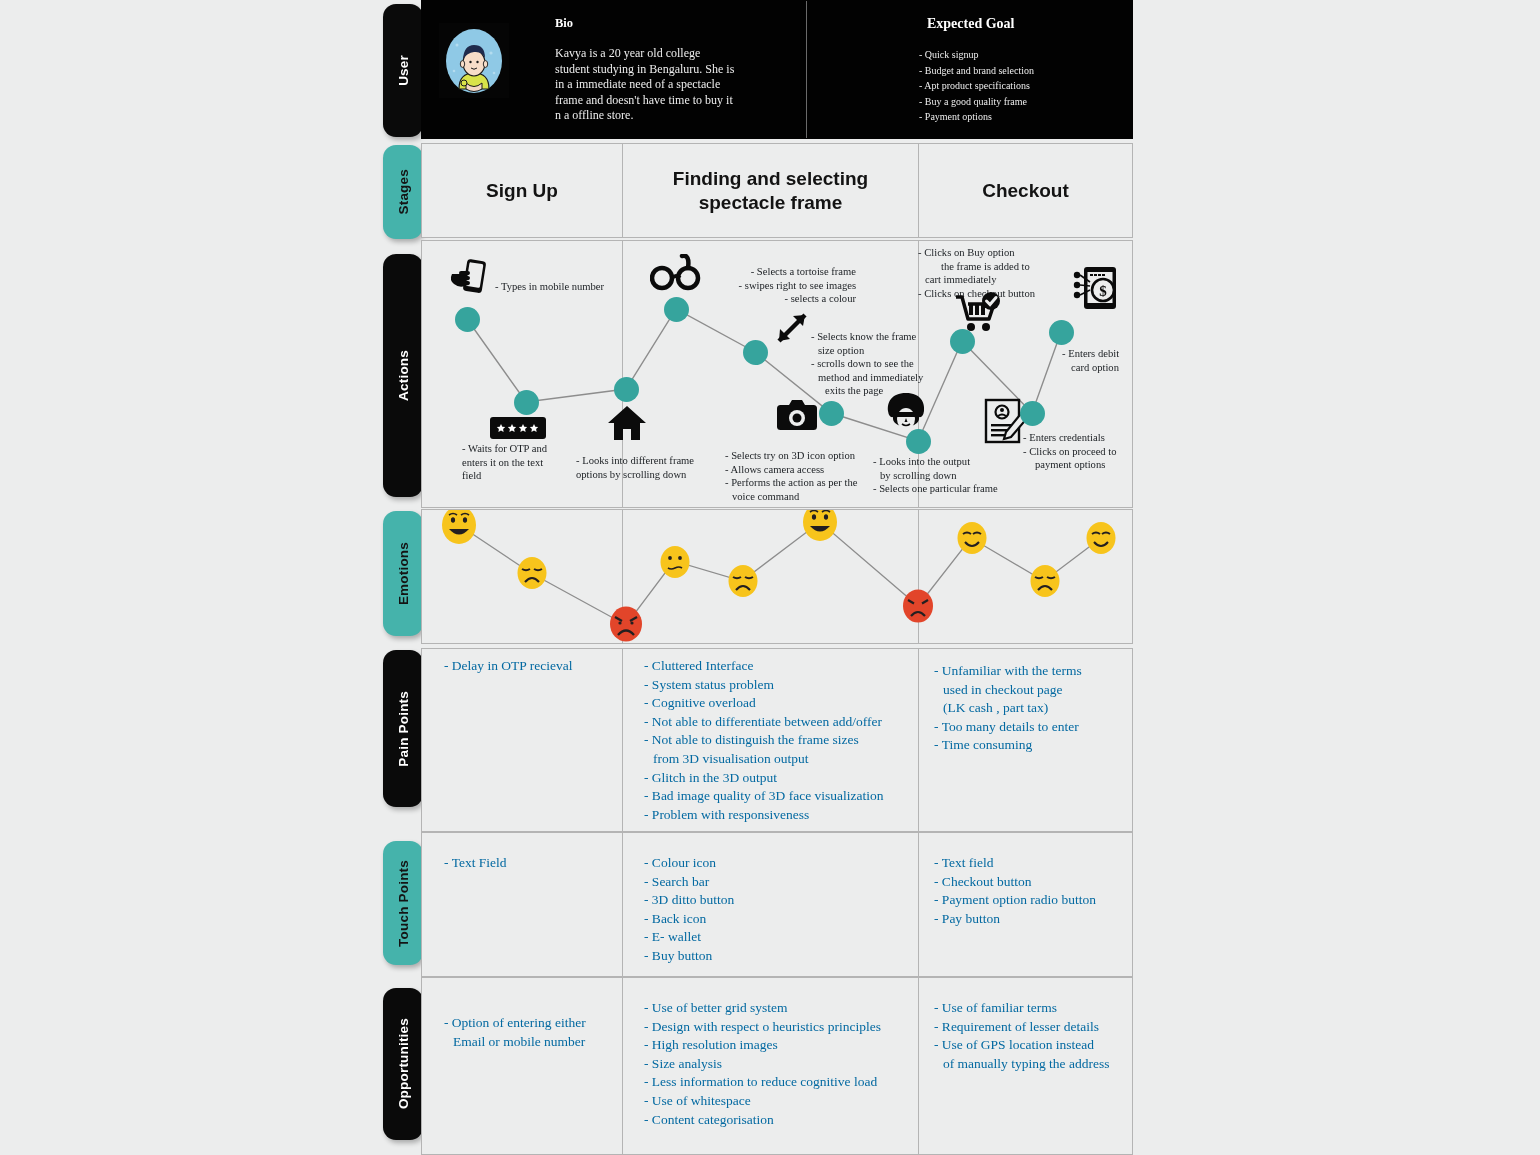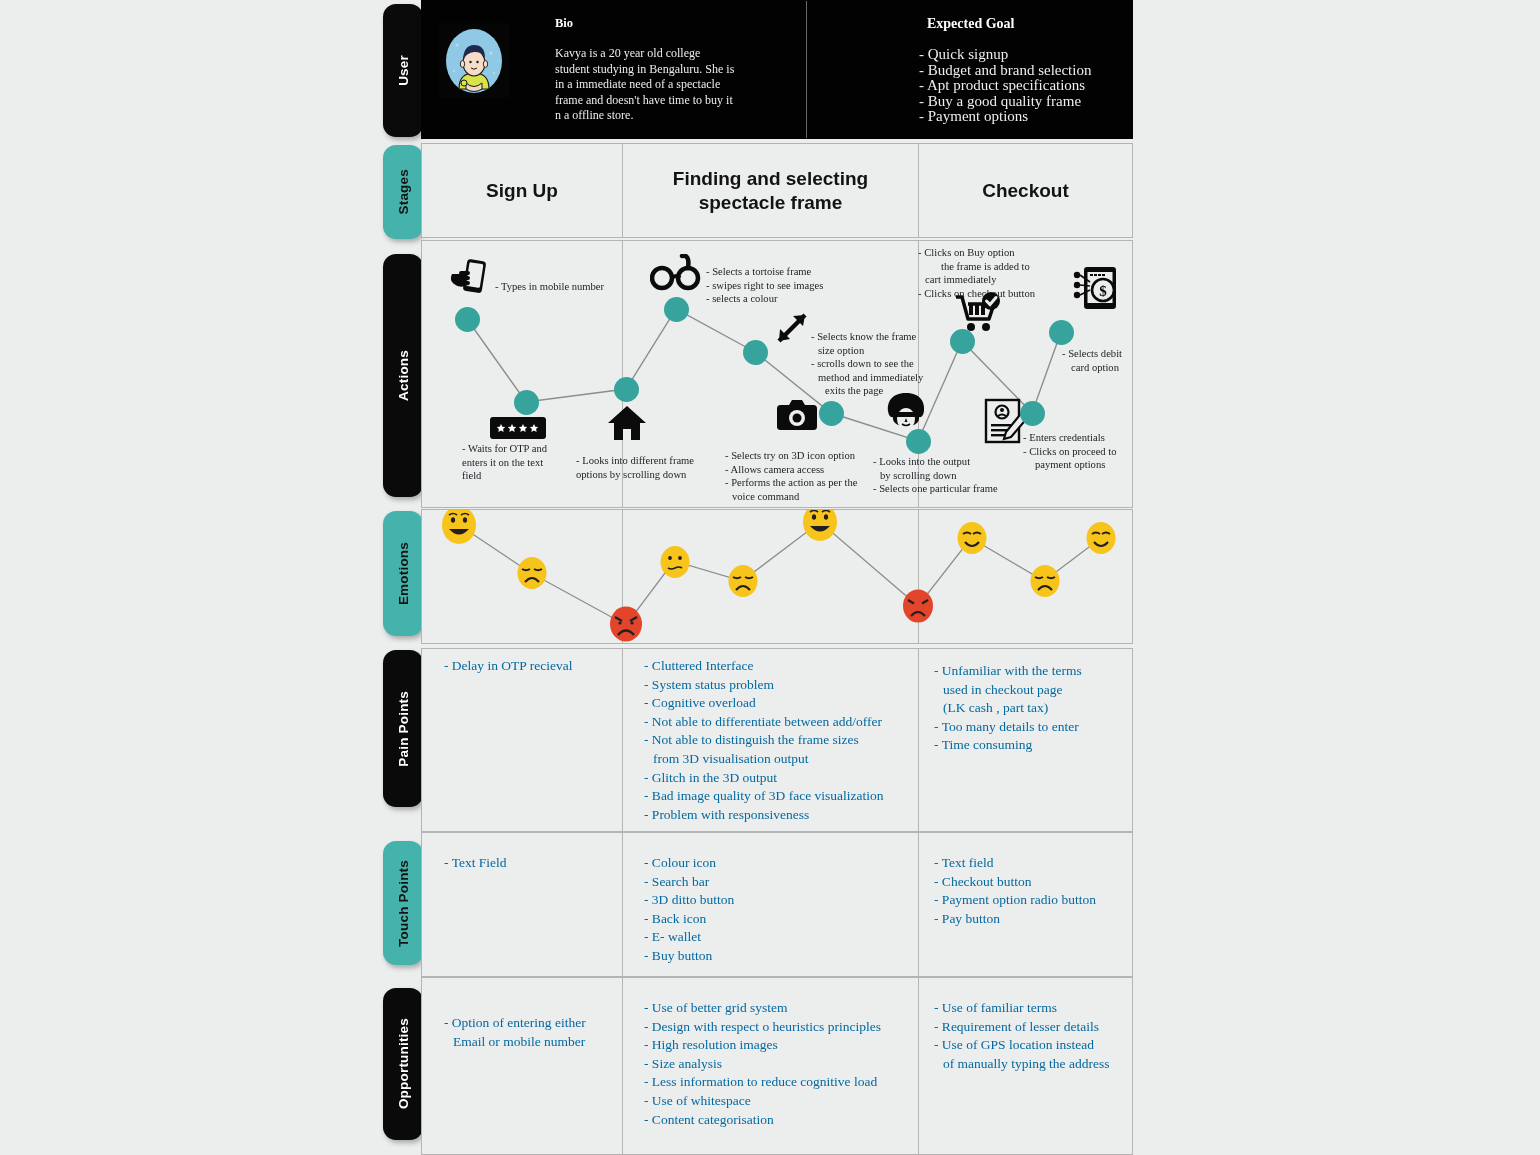--- a/index.html
+++ b/index.html
@@ -76,21 +76,21 @@
     width: 180px;
     font-size: 12px; line-height: 15.5px; color: #eeeeee;
   }
   .goal-title {
     position: absolute; left: 505px; top: 15px;
     font-size: 14px; font-weight: bold; color: #ffffff;
   }
   .goal-list {
     position: absolute; left: 497px; top: 46px;
     width: 250px;
-    font-size: 15px; line-height: 15.5px; color: #eeeeee;
+    font-size: 10px; line-height: 15.5px; color: #eeeeee;
     list-style: none;
   }
 
   
   .stage-cell {
     position: absolute;
     top: 0; bottom: 0;
     display: flex; align-items: center; justify-content: center;
     text-align: center;
   }
@@ -342,21 +342,21 @@
     </ul>
     <ul class="act-note" style="left:40px; top:201px; width:110px;">
       <li>- Waits for OTP and</li>
       <li style="text-indent:0;padding-left:0">enters it on the text</li>
       <li style="text-indent:0;padding-left:0">field</li>
     </ul>
     <ul class="act-note" style="left:154px; top:213px; width:146px;">
       <li>- Looks into different frame</li>
       <li style="text-indent:0;padding-left:0">options by scrolling down</li>
     </ul>
-    <ul class="act-note" style="left:284px; top:24px; width:150px;">
+    <ul class="act-note" style="left:284px; top:24px; width:150px;text-align:right;">
       <li>- Selects a tortoise frame</li>
       <li>- swipes right to see images</li>
       <li>- selects a colour</li>
     </ul>
     <ul class="act-note" style="left:389px; top:69px; width:140px;margin-top:20px;">
       <li>- Selects know the frame</li>
       <li style="text-indent:0;padding-left:7px">size option</li>
       <li>- scrolls down to see the</li>
       <li style="text-indent:0;padding-left:7px">method and immediately</li>
       <li style="text-indent:0;padding-left:14px">exits the page</li>
@@ -377,21 +377,21 @@
       <li style="text-indent:0;padding-left:23px">the frame is added to</li>
       <li style="text-indent:0;padding-left:7px">cart immediately</li>
       <li>- Clicks on checkout button</li>
     </ul>
     <ul class="act-note" style="left:601px; top:190px; width:110px;">
       <li>- Enters credentials</li>
       <li>- Clicks on proceed to</li>
       <li style="text-indent:0;padding-left:12px">payment options</li>
     </ul>
     <ul class="act-note" style="left:640px; top:106px; width:80px;">
-      <li>- Selects debit</li>
+      <li>- Enters debit</li>
       <li style="text-indent:0;padding-left:9px">card option</li>
     </ul>
   </div>
 
   <div class="row" style="top:509px; height:135px; overflow:hidden;">
     <div class="vline" style="left:200px;"></div>
     <div class="vline" style="left:496px;"></div>
 
     <svg width="712" height="135" style="position:absolute;left:0;top:0;z-index:3;">
       <polyline points="37,15 109,63 204,115 252,51 320,71 398,12 496,96 549,28 622,71 679,28" fill="none" stroke="#8d8d8d" stroke-width="1.3"></polyline>

